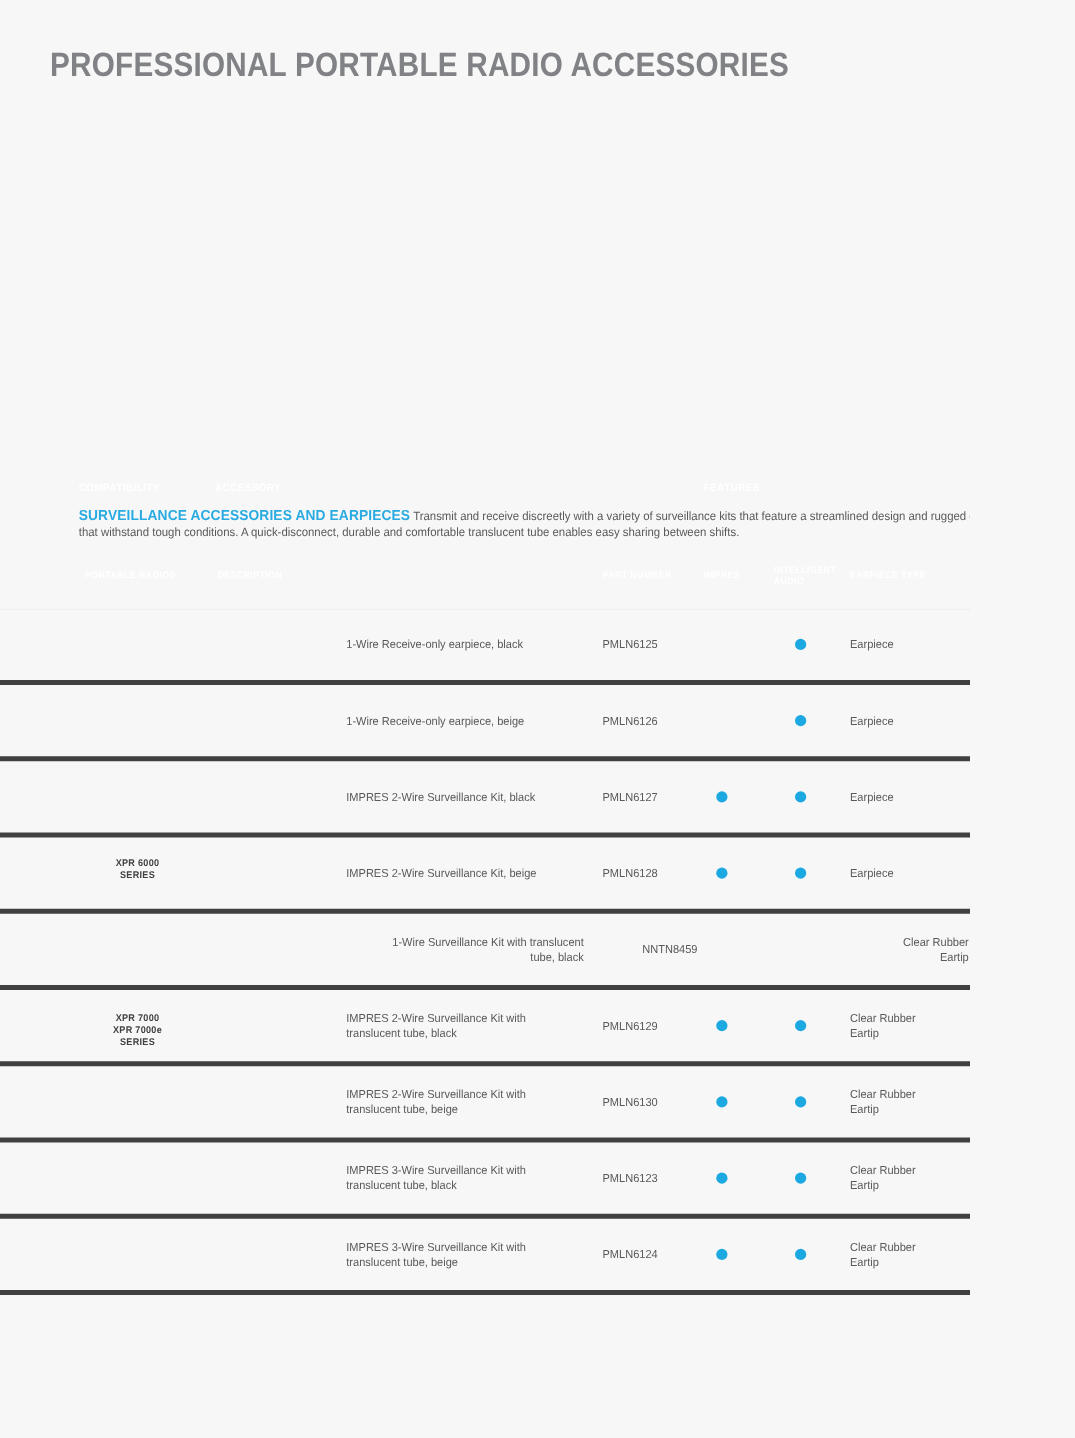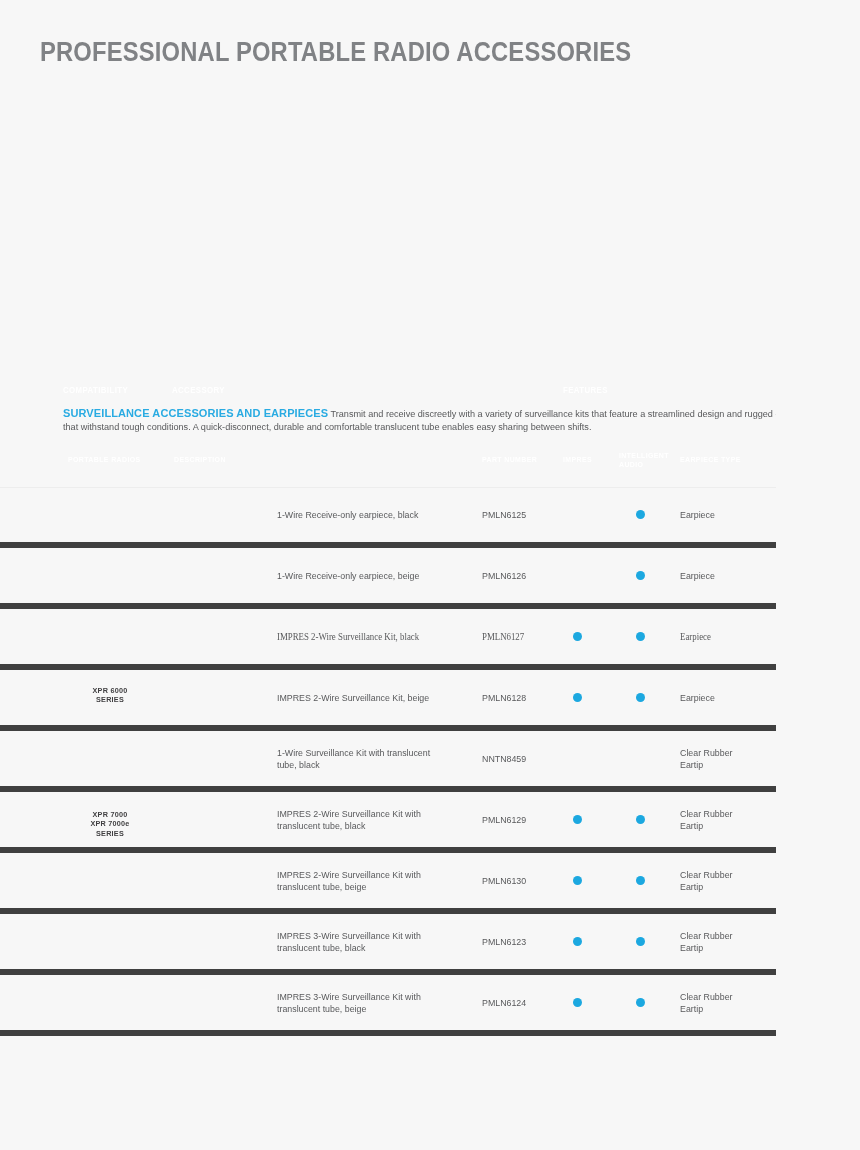--- a/index.html
+++ b/index.html
@@ -111,21 +111,21 @@
   
   .table {
     position: absolute;
     left: 0;
     top: 487px;
     width: 860px;
   }
   .row {
     position: relative;
     width: 860px;
-    border-bottom: 6px solid #404040;
+    border-bottom: 4px solid #404040;
   }
   .row:first-child { border-top: 1px solid #ededed; }
 
   .cell {
     position: absolute;
     font-size: 9.3px;
     line-height: 12.4px;
     color: #58595b;
     transform: scaleX(0.95);
     transform-origin: left center;
@@ -261,21 +261,21 @@
         <div class="dot-cell d-impres" style="top: 50%; margin-top: -5px;">
           <div class="dot off"></div>
         </div>
         <div class="dot-cell d-intell" style="top: 50%; margin-top: -5px;">
           <div class="dot"></div>
         </div>
         <div class="dot-cell d-mic" style="top: 50%; margin-top: -5px;">
           <div class="dot off"></div>
         </div>
       </div>
-      <div class="row" style="height: 61px; font-family: Liberation Serif, serif;">
+      <div class="row" style="height: 61px;">
         <div class="cell c-desc" style="top: 50%; transform: translateY(-50%) scaleX(0.95);">IMPRES 2-Wire Surveillance Kit, black</div>
         <div class="cell c-part" style="top: 50%; transform: translateY(-50%) scaleX(0.95);">PMLN6127</div>
         <div class="cell c-ear" style="top: 50%; transform: translateY(-50%) scaleX(0.95);">Earpiece</div>
         <div class="dot-cell d-impres" style="top: 50%; margin-top: -5px;">
           <div class="dot"></div>
         </div>
         <div class="dot-cell d-intell" style="top: 50%; margin-top: -5px;">
           <div class="dot"></div>
         </div>
         <div class="dot-cell d-mic" style="top: 50%; margin-top: -5px;">
@@ -289,21 +289,21 @@
         <div class="dot-cell d-impres" style="top: 50%; margin-top: -5px;">
           <div class="dot"></div>
         </div>
         <div class="dot-cell d-intell" style="top: 50%; margin-top: -5px;">
           <div class="dot"></div>
         </div>
         <div class="dot-cell d-mic" style="top: 50%; margin-top: -5px;">
           <div class="dot off"></div>
         </div>
       </div>
-      <div class="row" style="height: 61px;">
+      <div class="row" style="height: 61px; text-align: right;">
         <div class="cell c-desc" style="top: 50%; transform: translateY(-50%) scaleX(0.95);">1-Wire Surveillance Kit with translucent
 tube, black</div>
         <div class="cell c-part" style="top: 50%; transform: translateY(-50%) scaleX(0.95);">NNTN8459</div>
         <div class="cell c-ear" style="top: 50%; transform: translateY(-50%) scaleX(0.95);">Clear Rubber
 Eartip</div>
         <div class="dot-cell d-impres" style="top: 50%; margin-top: -5px;">
           <div class="dot off"></div>
         </div>
         <div class="dot-cell d-intell" style="top: 50%; margin-top: -5px;">
           <div class="dot off"></div>

